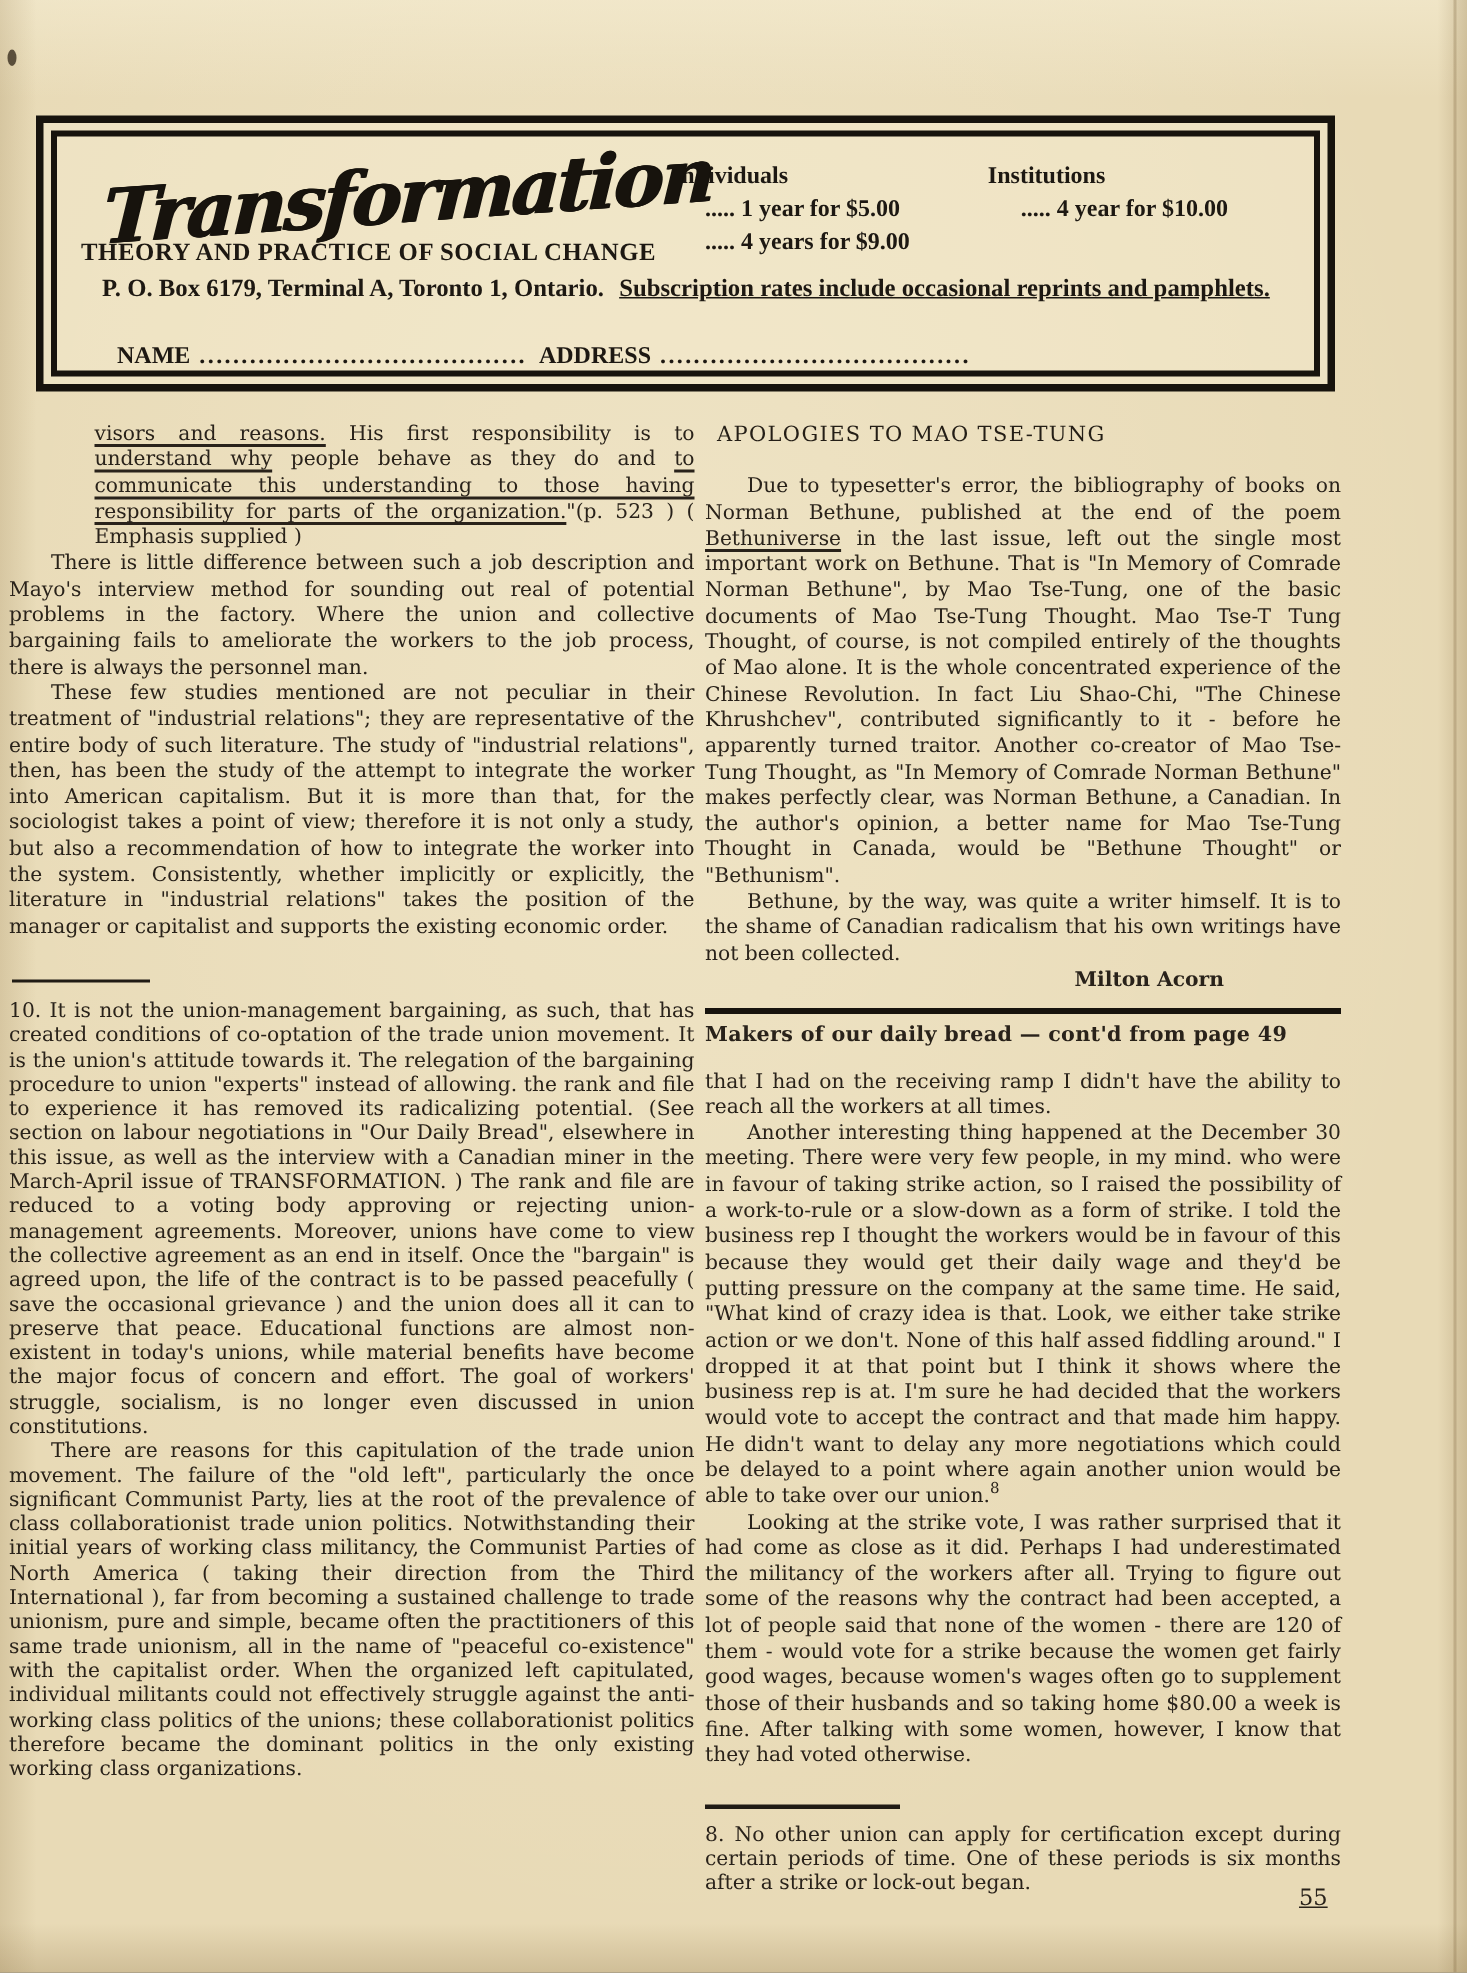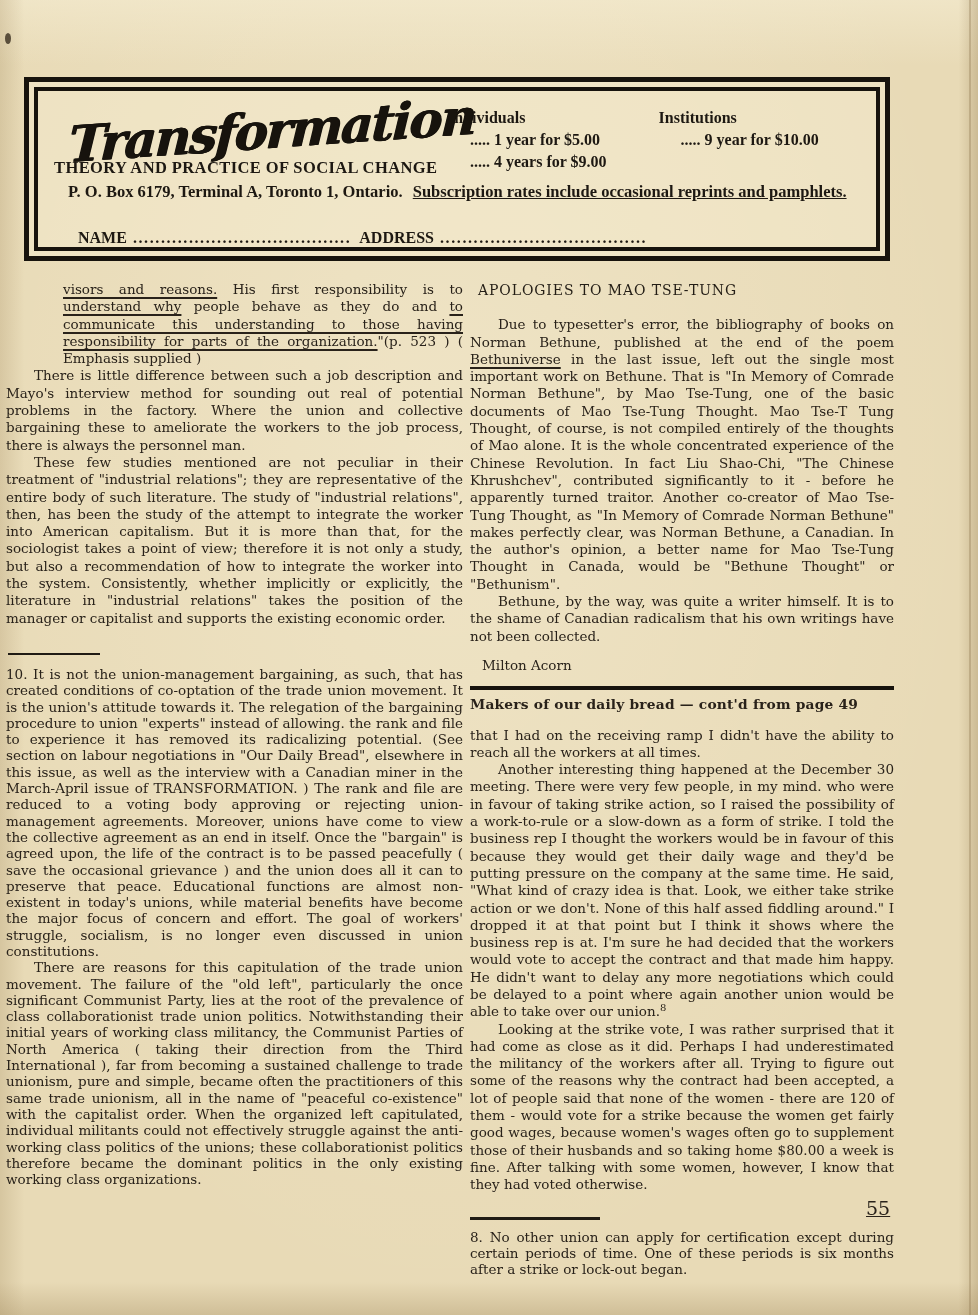--- a/index.html
+++ b/index.html
@@ -48,26 +48,26 @@
   .quote-block { padding-left:57px; }
   .para { text-indent:28px; margin:0; }
   .para-noindent { text-indent:0; margin:0; }
   .u-seg { text-decoration:underline; text-decoration-thickness:1.5px; text-underline-offset:2.5px; }
   sup { font-size:10px; vertical-align:super; line-height:0; }
 
   .fn-rule-left { width:92px; height:2px; background:#201b14; margin:26px 0 11px 2px; }
   .footnote { line-height:16.3px; }
 
   .apology-heading { font-size:14px; letter-spacing:0.9px; margin:1px 0 17px 8px; text-align:left; white-space:nowrap; color:#241e16; }
-  .signature { padding-right:78px; margin:12px; }
+  .signature { text-align:right; padding-right:78px; margin:0;font-weight:bold; }
   .divider-heavy { height:4px; background:#17130d; margin:10px 0 0; }
   .cont-header { font-weight:bold; font-size:13.8px; letter-spacing:0.2px; margin:6px 0 13px; text-align:left; }
   .fn-rule-right { width:130px; height:3px; background:#201b14; margin:23px 0 9px; }
 
-  .page-number { position:absolute; left:866px; top:1197px; font-size:19px; color:#29221a;text-decoration:underline; }
+  .page-number { position:absolute; left:866px; top:1256px; font-size:15px; color:#29221a;text-decoration:underline; }
 </style>
 </head>
 <body>
 
 <div class="page">
   <div class="page-edge-line"></div>
   <div class="ink-speck"></div>
 
   <div class="masthead-box">
     <div class="masthead-inner">
@@ -77,40 +77,40 @@
           <div class="tagline">THEORY AND PRACTICE OF SOCIAL CHANGE</div>
         </div>
         <div class="rates">
           <div class="rates-individuals">
             <div class="rate-label">Individuals</div>
             <div class="rate-line">..... 1 year for $5.00</div>
             <div class="rate-line">..... 4 years for $9.00</div>
           </div>
           <div class="rates-institutions">
             <div class="rate-label">Institutions</div>
-            <div class="rate-line">..... 9 year for $10.00</div>
+            <div class="rate-line">..... 4 year for $10.00</div>
           </div>
         </div>
       </div>
       <div class="address-row">
         <span class="address-plain">P. O. Box 6179, Terminal A, Toronto 1, Ontario.</span>
         <span class="rates-note">Subscription rates include occasional reprints and pamphlets.</span>
       </div>
       <div class="name-row">
         <span>NAME</span>
         <span class="dots">.......................................</span>
         <span>ADDRESS</span>
         <span class="dots">.....................................</span>
       </div>
     </div>
   </div>
 
   <div class="col col-left">
     <div class="quote-block para-noindent"><span class="u-seg">visors and reasons.</span><span> His first responsibility is to </span><span class="u-seg">understand why</span><span> people behave as they do and </span><span class="u-seg">to communicate this understanding to those having responsibility for parts of the organization.</span><span>"(p. 523 ) ( Emphasis supplied )</span></div>
-    <p class="para">There is little difference between such a job description and Mayo's interview method for sounding out real of potential problems in the factory. Where the union and collective bargaining these to ameliorate the workers to the job process, there is always the personnel man.</p>
+    <p class="para">There is little difference between such a job description and Mayo's interview method for sounding out real of potential problems in the factory. Where the union and collective bargaining fails to ameliorate the workers to the job process, there is always the personnel man.</p>
     <p class="para">These few studies mentioned are not peculiar in their treatment of "industrial relations"; they are representative of the entire body of such literature. The study of "industrial relations", then, has been the study of the attempt to integrate the worker into American capitalism. But it is more than that, for the sociologist takes a point of view; therefore it is not only a study, but also a recommendation of how to integrate the worker into the system. Consistently, whether implicitly or explicitly, the literature in "industrial relations" takes the position of the manager or capitalist and supports the existing economic order.</p>
     <div class="fn-rule-left"></div>
     <div class="footnote">
       <p class="para-noindent">10. It is not the union-management bargaining, as such, that has created conditions of co-optation of the trade union movement. It is the union's attitude towards it. The relegation of the bargaining procedure to union "experts" instead of allowing. the rank and file to experience it has removed its radicalizing potential. (See section on labour negotiations in "Our Daily Bread", elsewhere in this issue, as well as the interview with a Canadian miner in the March-April issue of TRANSFORMATION. ) The rank and file are reduced to a voting body approving or rejecting union-management agreements. Moreover, unions have come to view the collective agreement as an end in itself. Once the "bargain" is agreed upon, the life of the contract is to be passed peacefully ( save the occasional grievance ) and the union does all it can to preserve that peace. Educational functions are almost non-existent in today's unions, while material benefits have become the major focus of concern and effort. The goal of workers' struggle, socialism, is no longer even discussed in union constitutions.</p>
       <p class="para">There are reasons for this capitulation of the trade union movement. The failure of the "old left", particularly the once significant Communist Party, lies at the root of the prevalence of class collaborationist trade union politics. Notwithstanding their initial years of working class militancy, the Communist Parties of North America ( taking their direction from the Third International ), far from becoming a sustained challenge to trade unionism, pure and simple, became often the practitioners of this same trade unionism, all in the name of "peaceful co-existence" with the capitalist order. When the organized left capitulated, individual militants could not effectively struggle against the anti-working class politics of the unions; these collaborationist politics therefore became the dominant politics in the only existing working class organizations.</p>
     </div>
   </div>
 
   <div class="col col-right">
     <div class="apology-heading">APOLOGIES TO MAO TSE-TUNG</div>

